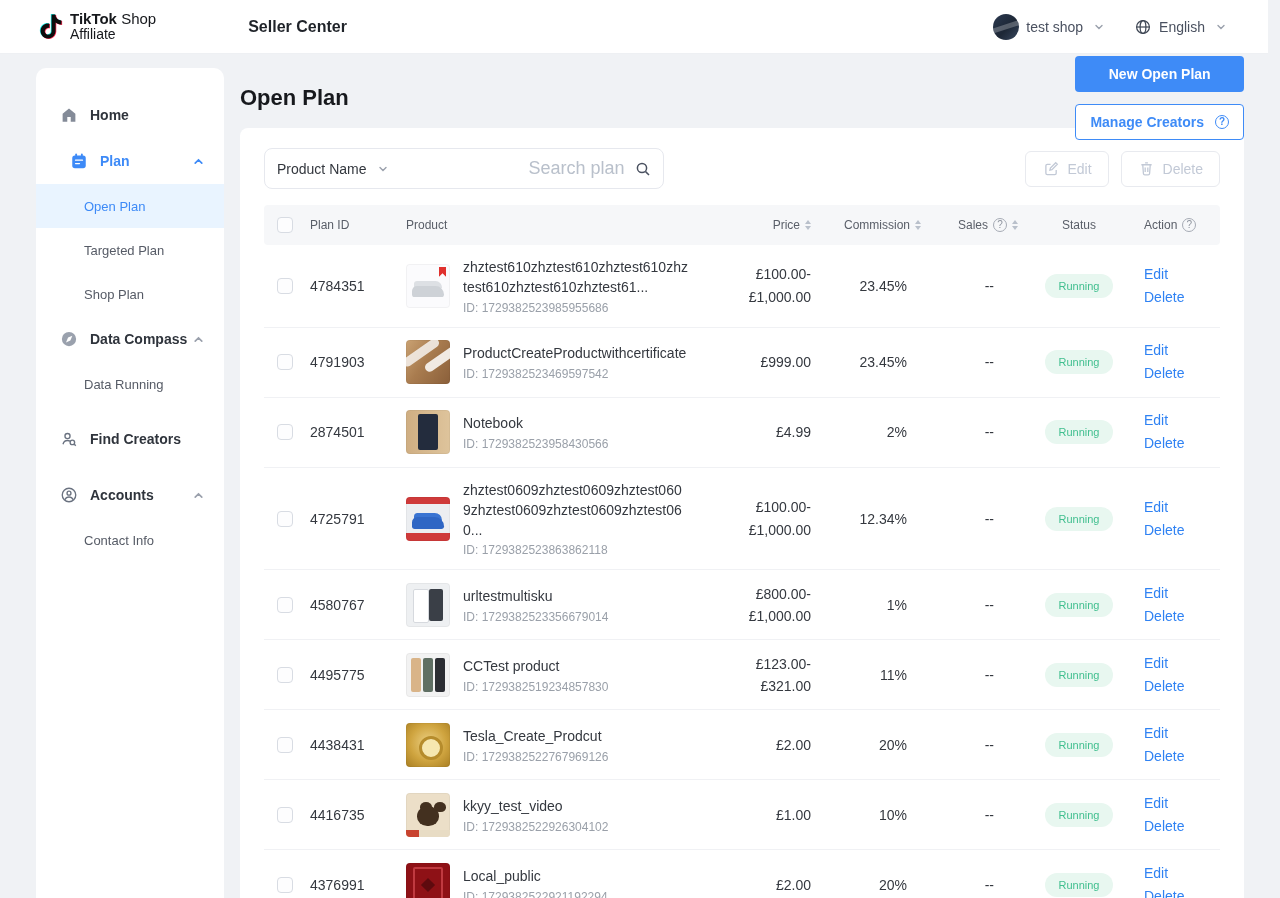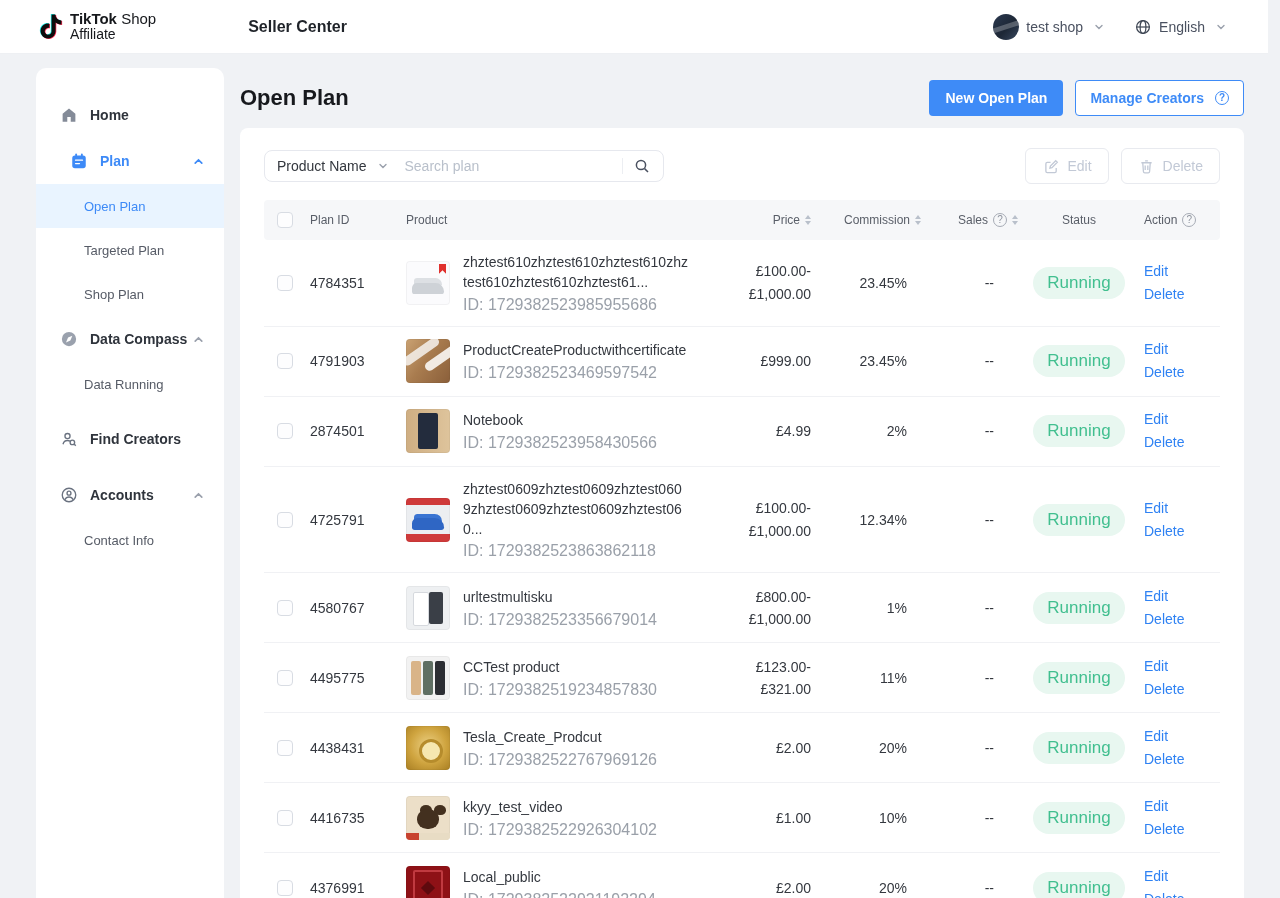--- a/index.html
+++ b/index.html
@@ -27,31 +27,31 @@
   .side-item.blue { color:#3d8af7;padding-left:34px; }
   .side-sub { height:44px; display:flex; align-items:center; padding-left:48px; font-size:13px; color:#565b66; cursor:pointer; }
   .side-sub.selected { background:#e9f4ff; color:#3d8af7; }
   .sicon { width:18px; height:18px; display:flex; align-items:center; justify-content:center; flex:none; }
   .sb-gap { height:10px; }
 
   
   .main { position:absolute; left:240px; top:68px; width:1004px; }
   .title-row { margin-top:10px; height:40px; display:flex; align-items:center; }
   .page-title { font-size:22px; font-weight:bold; color:#17191d; }
-  .title-actions { margin-left:auto; display:flex; gap:12px; }
+  .title-actions { margin-left:auto; display:flex; gap:12px;flex-direction:column; }
   .btn-primary { background:#3e8bf7; color:#fff; border:none; border-radius:4px; height:36px; padding:0 16px; font-size:14px; font-weight:bold; cursor:pointer; font-family:inherit; }
   .btn-outline { background:#fff; color:#3e8bf7; border:1px solid #3e8bf7; border-radius:4px; height:36px; padding:0 14px; font-size:14px; font-weight:bold; cursor:pointer; display:flex; align-items:center; gap:6px; font-family:inherit; }
 
   .card { margin-top:10px; background:#fff; border-radius:8px; padding:20px 24px; min-height:720px; }
 
   
   .toolbar { display:flex; align-items:center; }
-  .searchbox { width:400px; height:32px; border:1px solid #e6e8ee; border-radius:8px; display:flex; align-items:center; padding:0 12px; background:#fff; }
+  .searchbox { width:400px; height:41px; border:1px solid #e6e8ee; border-radius:8px; display:flex; align-items:center; padding:0 12px; background:#fff; }
   .filter-trigger { display:flex; align-items:center; gap:8px; color:#33373e; cursor:pointer; flex:none; }
-  .search-input { border:none; outline:none; flex:1; margin-left:12px; font-size:14px; color:#33373e; font-family:inherit; background:transparent; }
+  .search-input { border:none; outline:none; flex:1; font-size:18px; color:#33373e; font-family:inherit; background:transparent;text-align:right; }
   .search-input::placeholder { color:#b9c0cb; }
   .search-divider { width:1px; height:16px; background:#eceef2; margin-right:10px; }
   .toolbar-right { margin-left:auto; display:flex; gap:12px; }
   .btn-disabled { background:#fff; border:1px solid #e8eaef; border-radius:6px; height:36px; padding:0 16px; color:#c2c9d6; font-size:14px; display:flex; align-items:center; gap:7px; cursor:default; font-family:inherit; }
 
   
   .grid { display:grid; grid-template-columns:42px 100px 285px 128px 110px 95px 110px 86px; align-items:center; }
   .thead { margin-top:16px; height:40px; background:#f6f7f9; border-radius:4px; color:#595e68; font-size:12px; }
   .th { display:flex; align-items:center; }
   .th-planid { padding-left:4px; }
@@ -60,27 +60,27 @@
   .th-comm { padding-right:8px; }
   .th-sales { padding-right:6px; }
   .th-center { justify-content:center; }
   .th-action { padding-left:10px; }
 
   .trow { border-bottom:1px solid #f0f1f4; min-height:70px; padding:12px 0; }
   .cell { font-size:14px; color:#34383f; }
   .c-planid { padding-left:4px; }
   .c-product { display:flex; align-items:center; gap:13px; }
   .pname { max-width:226px; word-break:break-all; line-height:1.45; color:#34383f; }
-  .pid { font-size:16px; color:#9aa0a9; margin-top:3px; }
+  .pid { font-size:12px; color:#9aa0a9; margin-top:3px; }
   .c-price { text-align:right; padding-right:8px; line-height:1.6; }
   .c-price div:empty { display:none; }
   .c-comm { text-align:right; padding-right:22px; }
   .c-sales { text-align:right; padding-right:30px; }
   .c-status { text-align:center; }
-  .pill { display:inline-block; background:#e8f7f0; color:#41bf8f; font-size:17px; padding:6px 14px; border-radius:999px; }
+  .pill { display:inline-block; background:#e8f7f0; color:#41bf8f; font-size:11px; padding:6px 14px; border-radius:999px; }
   .c-action { display:flex; flex-direction:column; gap:2px; padding-left:10px; }
   .link { color:#2f82f3; cursor:pointer; line-height:21px; text-decoration:none; }
 
   
   .checkbox { width:16px; height:16px; border:1.5px solid #d8dce3; border-radius:4px; background:#fdfdfe; display:inline-block; cursor:pointer; }
   .check-cell { display:flex; justify-content:center; }
 
   
   .sort-icon { display:inline-flex; flex-direction:column; margin-left:5px; cursor:pointer; }
   .sort-icon i { display:block; width:0; height:0; border-left:3.5px solid transparent; border-right:3.5px solid transparent; }

